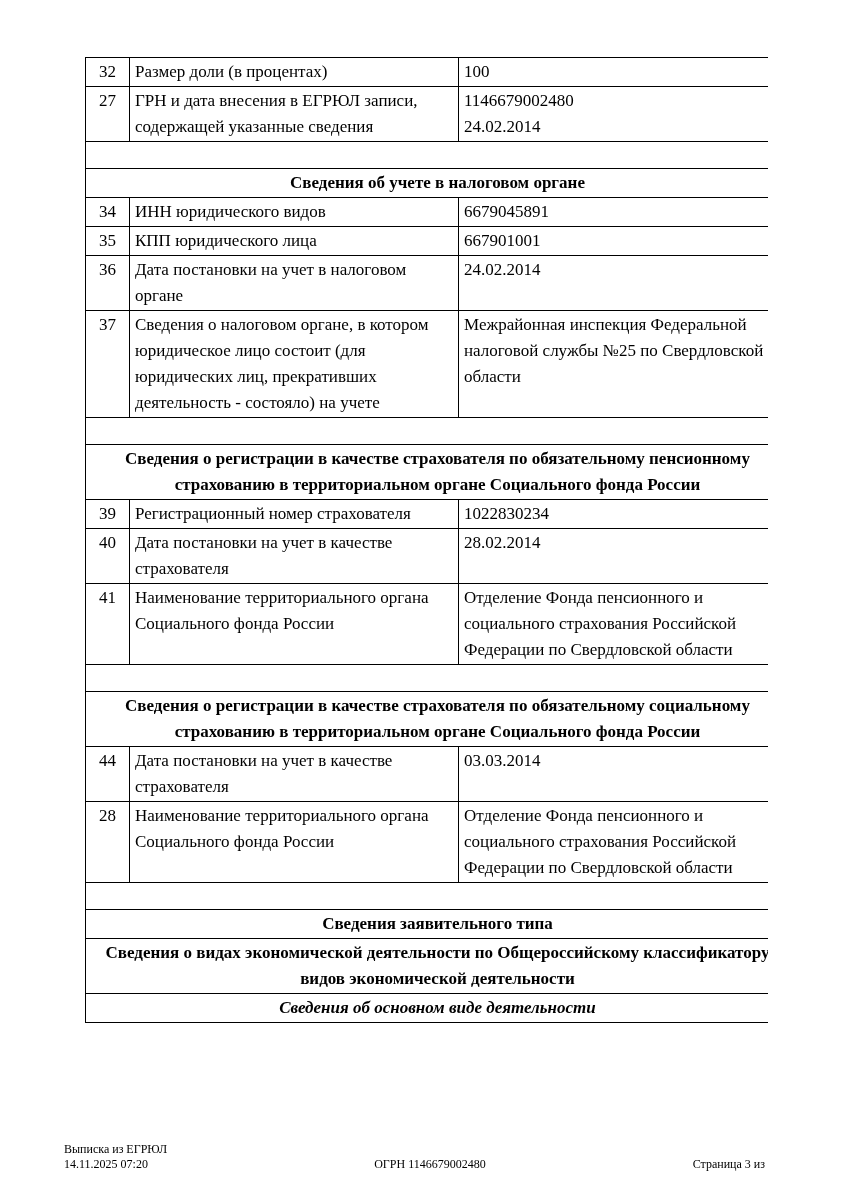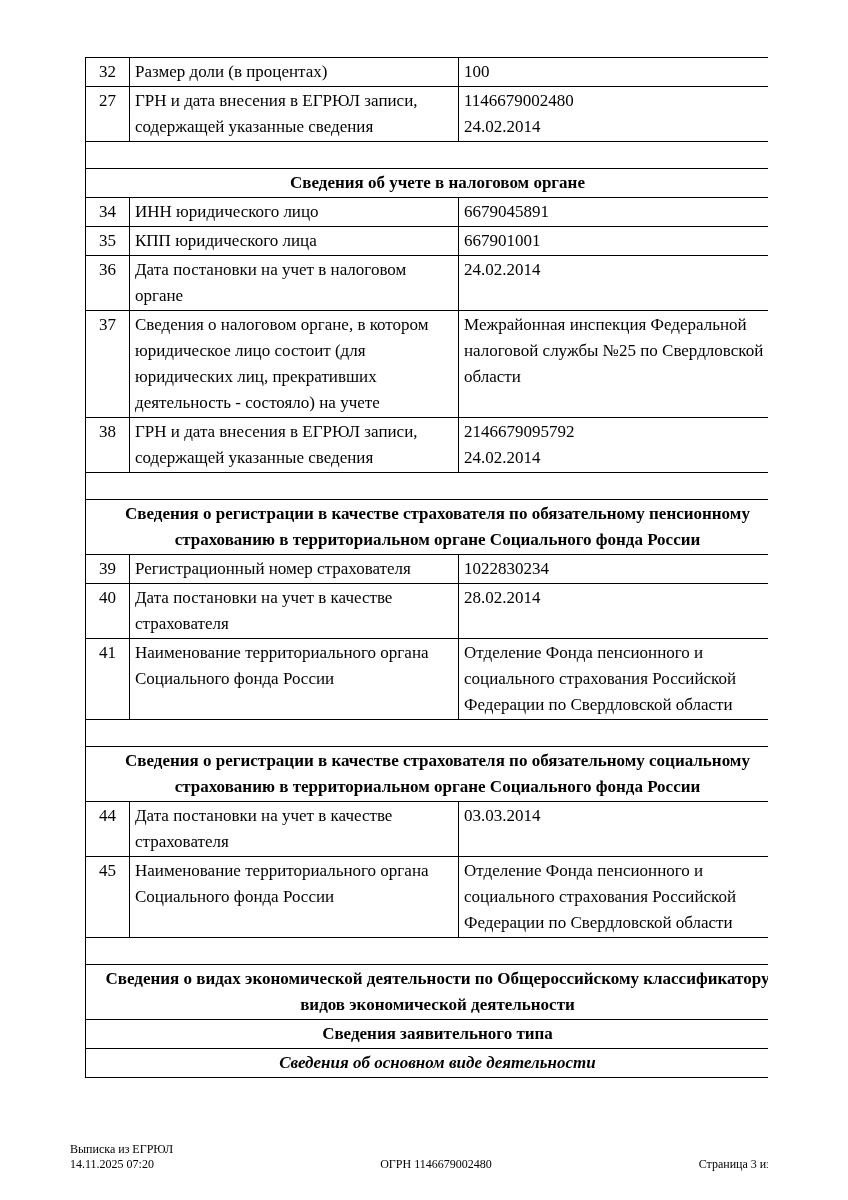--- a/index.html
+++ b/index.html
@@ -46,21 +46,21 @@
   }
   td.cell-section.style-bold-italic {
     font-style: italic;
   }
   tr.spacer-row td {
     height: 26px;
     padding: 0;
   }
   .footer {
     position: absolute;
-    left: 70px;
+    left: 64px;
     top: 1133px;
     width: 716px;
     display: flex;
     justify-content: space-between;
     align-items: flex-end;
     font-size: 12px;
     line-height: 15px;
   }
   .footer .f-left   { text-align: left; }
   .footer .f-center { text-align: center; margin-top: 24px; }
@@ -96,21 +96,21 @@
         <tr class="spacer-row">
           <td colspan="3"></td>
         </tr>
         <tr>
           <td class="cell-section style-bold" colspan="3">
             <div>Сведения об учете в налоговом органе</div>
           </td>
         </tr>
         <tr>
           <td class="cell-num">34</td>
-          <td class="cell-label">ИНН юридического лицо</td>
+          <td class="cell-label">ИНН юридического видов</td>
           <td class="cell-value">
             <div>6679045891</div>
           </td>
         </tr>
         <tr>
           <td class="cell-num">35</td>
           <td class="cell-label">КПП юридического лица</td>
           <td class="cell-value">
             <div>667901001</div>
           </td>
@@ -122,28 +122,20 @@
             <div>24.02.2014</div>
           </td>
         </tr>
         <tr>
           <td class="cell-num">37</td>
           <td class="cell-label">Сведения о налоговом органе, в котором юридическое лицо состоит (для юридических лиц, прекративших деятельность - состояло) на учете</td>
           <td class="cell-value">
             <div>Межрайонная инспекция Федеральной налоговой службы №25 по Свердловской области</div>
           </td>
         </tr>
-        <tr>
-          <td class="cell-num">38</td>
-          <td class="cell-label">ГРН и дата внесения в ЕГРЮЛ записи, содержащей указанные сведения</td>
-          <td class="cell-value">
-            <div>2146679095792</div>
-            <div>24.02.2014</div>
-          </td>
-        </tr>
         <tr class="spacer-row">
           <td colspan="3"></td>
         </tr>
         <tr>
           <td class="cell-section style-bold" colspan="3">
             <div>Сведения о регистрации в качестве страхователя по обязательному пенсионному</div>
             <div>страхованию в территориальном органе Социального фонда России</div>
           </td>
         </tr>
         <tr>
@@ -177,38 +169,38 @@
           </td>
         </tr>
         <tr>
           <td class="cell-num">44</td>
           <td class="cell-label">Дата постановки на учет в качестве страхователя</td>
           <td class="cell-value">
             <div>03.03.2014</div>
           </td>
         </tr>
         <tr>
-          <td class="cell-num">45</td>
+          <td class="cell-num">28</td>
           <td class="cell-label">Наименование территориального органа Социального фонда России</td>
           <td class="cell-value">
             <div>Отделение Фонда пенсионного и социального страхования Российской Федерации по Свердловской области</div>
           </td>
         </tr>
         <tr class="spacer-row">
           <td colspan="3"></td>
+        </tr>
+        <tr>
+          <td class="cell-section style-bold" colspan="3">
+            <div>Сведения заявительного типа</div>
+          </td>
         </tr>
         <tr>
           <td class="cell-section style-bold" colspan="3">
             <div>Сведения о видах экономической деятельности по Общероссийскому классификатору</div>
             <div>видов экономической деятельности</div>
-          </td>
-        </tr>
-        <tr>
-          <td class="cell-section style-bold" colspan="3">
-            <div>Сведения заявительного типа</div>
           </td>
         </tr>
         <tr>
           <td class="cell-section style-bold-italic" colspan="3">
             <div>Сведения об основном виде деятельности</div>
           </td>
         </tr>
       </tbody>
   </table>
 

